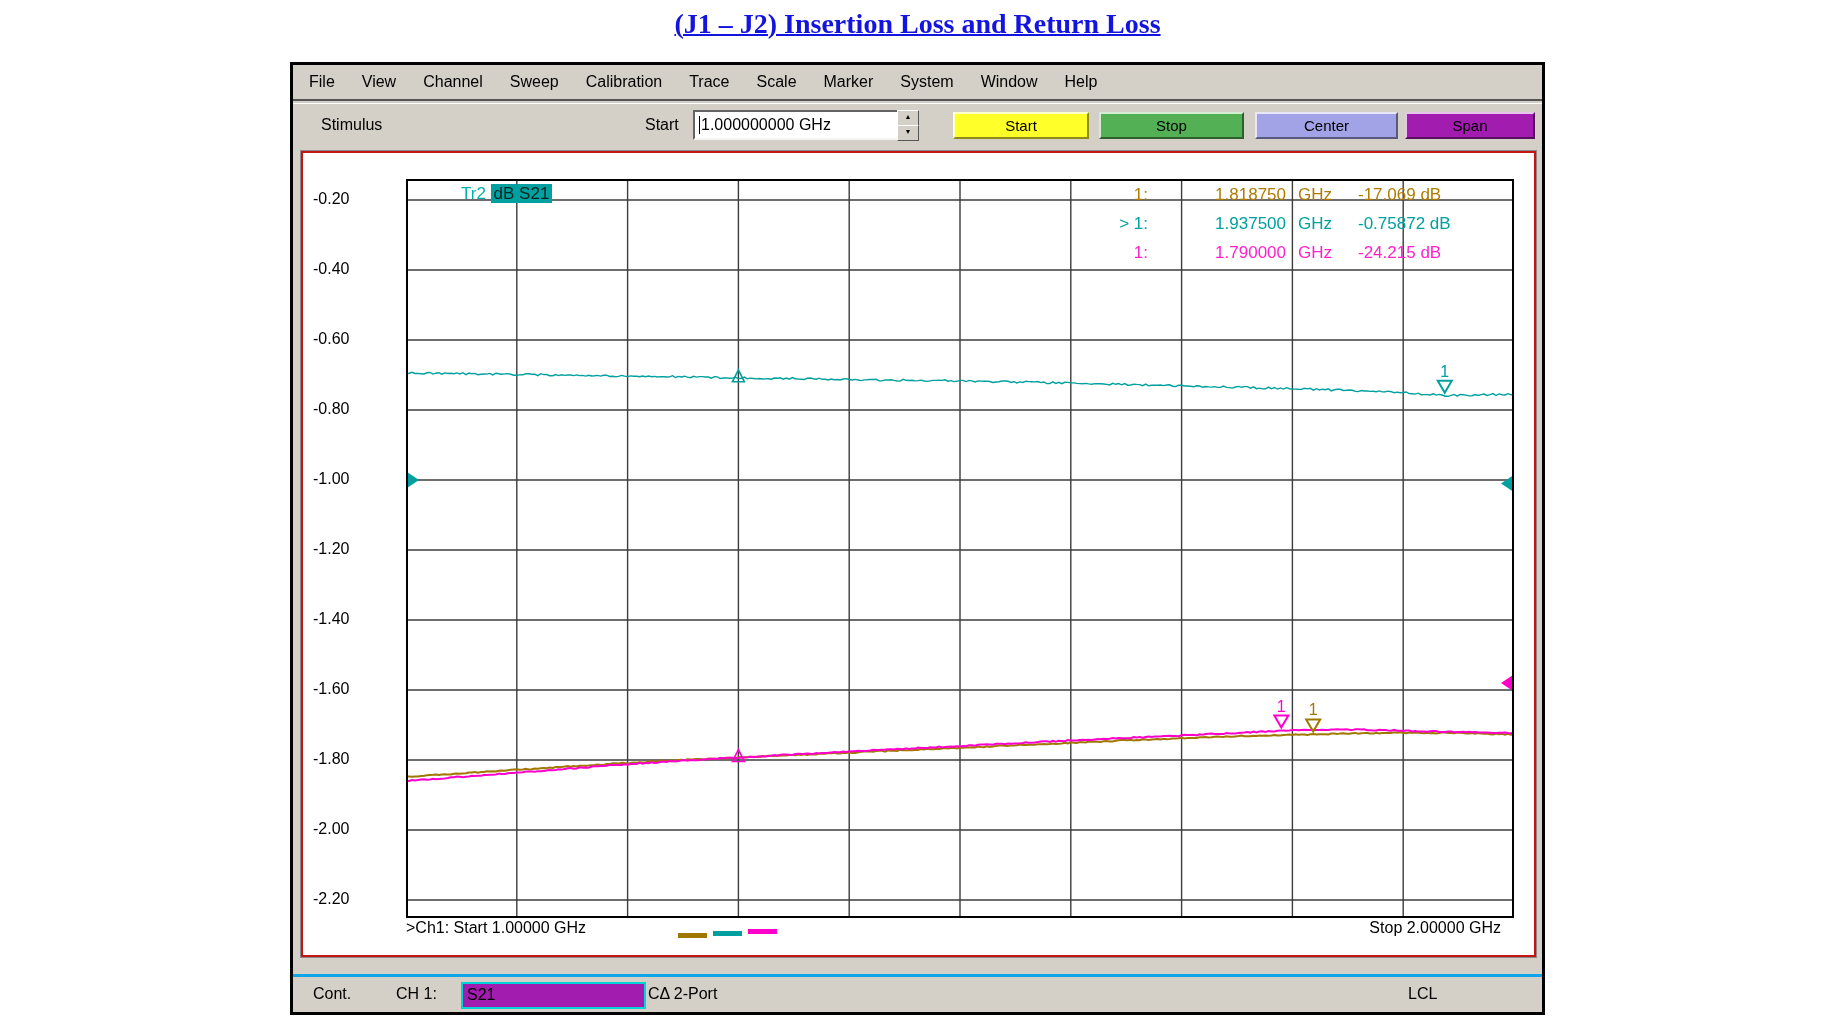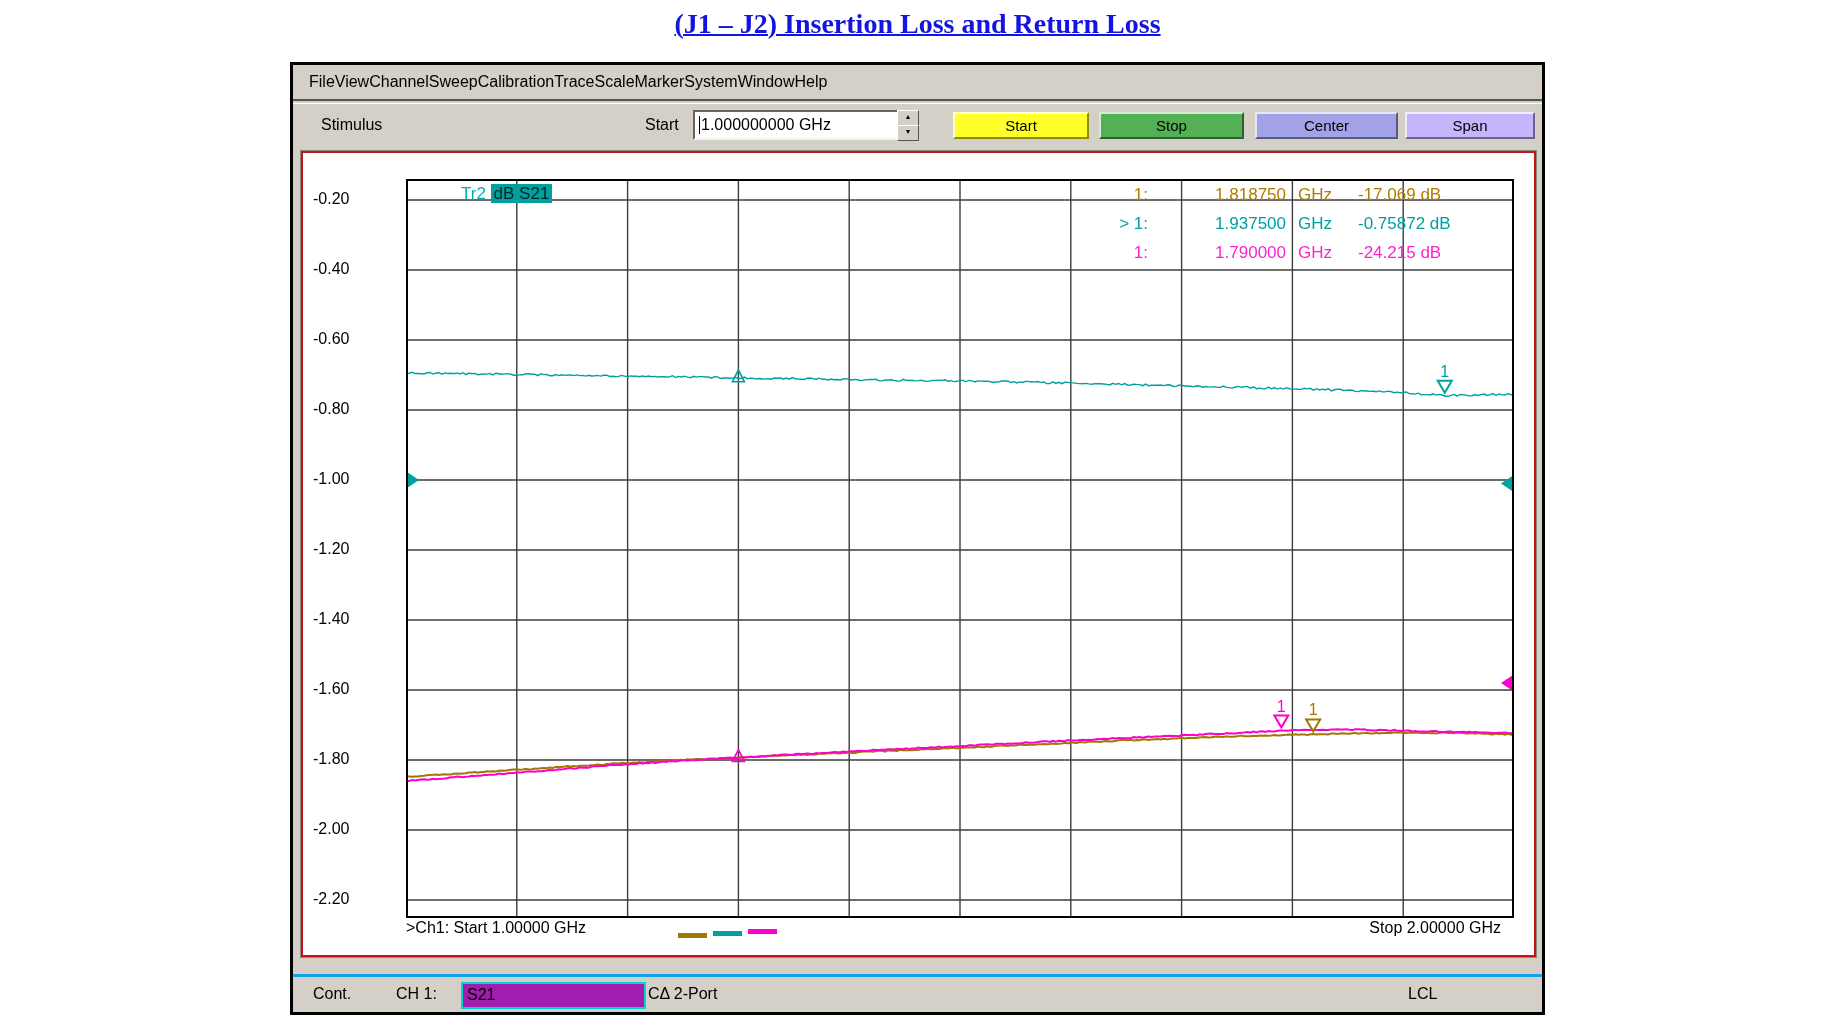--- a/index.html
+++ b/index.html
@@ -6,21 +6,21 @@
   body{width:1823px;height:1036px;position:relative;font-family:"Liberation Sans",sans-serif;overflow:hidden;}
 
   .page-title{position:absolute;left:290px;top:8px;width:1255px;text-align:center;
     font-family:"Liberation Serif",serif;font-weight:bold;font-size:28px;color:#1414e0;
     text-decoration:underline;text-decoration-thickness:2px;}
 
   .app-window{position:absolute;left:290px;top:62px;width:1255px;height:953px;
     background:#d4d0c8;border:3px solid #000;box-sizing:border-box;}
 
   .menu-bar{position:absolute;left:0;top:0;width:100%;height:36px;display:flex;align-items:center;
-    padding-left:16px;font-size:16px;color:#000;border-bottom:2px solid #555;box-sizing:border-box;background:#d4d0c8;}
+    padding-left:16px;gap:27px;font-size:16px;color:#000;border-bottom:2px solid #555;box-sizing:border-box;background:#d4d0c8;}
   .menu-item{cursor:default;white-space:nowrap;}
 
   .stim-toolbar{position:absolute;left:0;top:38px;width:100%;height:44px;background:#d4d0c8;border-top:1px solid #fff;}
   .stim-label{position:absolute;left:28px;top:12px;font-size:16px;color:#000;}
   .start-label{position:absolute;left:352px;top:12px;font-size:16px;color:#000;}
   .start-field{position:absolute;left:400px;top:6px;width:200px;height:26px;background:#fff;
     border:2px solid;border-color:#636363 #f4f4f4 #f4f4f4 #636363;font-size:16px;color:#000;
     display:flex;align-items:center;padding-left:4px;white-space:nowrap;overflow:hidden;}
   .caret{display:inline-block;width:1px;height:18px;background:#000;margin-right:1px;}
   .spinner{position:absolute;left:604px;top:6px;width:20px;height:30px;}
@@ -83,21 +83,21 @@
       <span>1.000000000 GHz</span>
     </div>
     <div class="spinner">
       <div class="spin-btn spin-up">▲</div>
       <div class="spin-btn spin-dn">▼</div>
     </div>
     <div>
         <div class="stim-btn" style="left: 660px; width: 136px; background: rgb(255, 255, 41);">Start</div>
         <div class="stim-btn" style="left: 806px; width: 145px; background: rgb(84, 176, 84);">Stop</div>
         <div class="stim-btn" style="left: 962px; width: 143px; background: rgb(162, 162, 230);">Center</div>
-        <div class="stim-btn" style="left: 1112px; width: 130px; background: #c4b5fd;">Span</div>
+        <div class="stim-btn" style="left: 1112px; width: 130px; background: #a21caf;">Span</div>
       </div>
   </div>
 
   <div class="graph-frame">
     <svg class="plot-svg" width="1108" height="739" viewBox="0 0 1108 739">
         <line x1="110.8" y1="0" x2="110.8" y2="739" stroke="#3c3c3c" stroke-width="1.4"></line>
         <line x1="221.6" y1="0" x2="221.6" y2="739" stroke="#3c3c3c" stroke-width="1.4"></line>
         <line x1="332.4" y1="0" x2="332.4" y2="739" stroke="#3c3c3c" stroke-width="1.4"></line>
         <line x1="443.2" y1="0" x2="443.2" y2="739" stroke="#3c3c3c" stroke-width="1.4"></line>
         <line x1="554" y1="0" x2="554" y2="739" stroke="#3c3c3c" stroke-width="1.4"></line>

